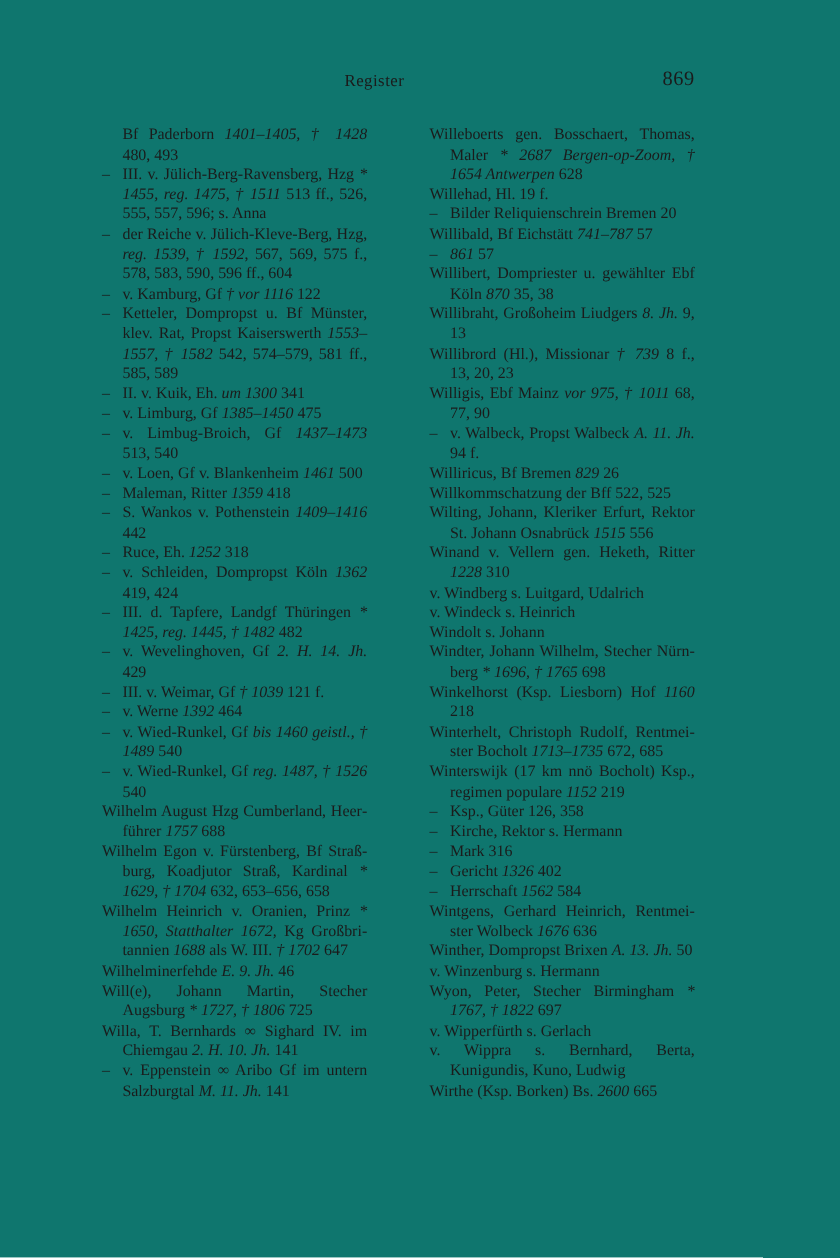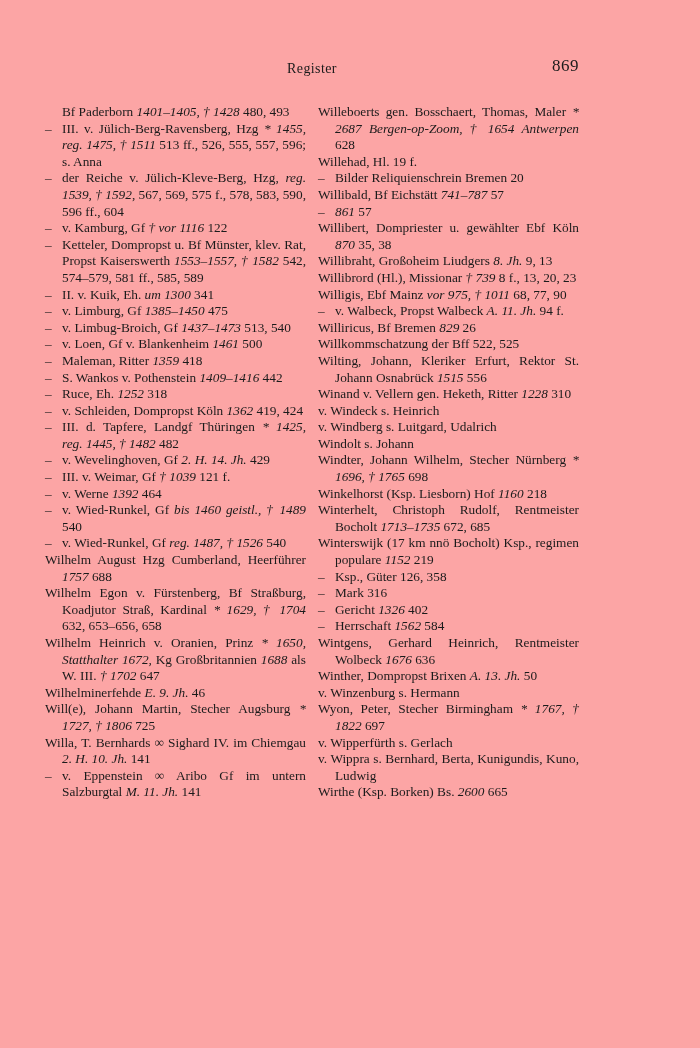--- a/index.html
+++ b/index.html
@@ -4,21 +4,21 @@
 <style>
   html, body {
     margin: 0;
     padding: 0;
     background: #ffffff;
   }
   .page {
     position: relative;
     width: 700px;
     height: 1048px;
-    background: #fca5a5;
+    background: #0f766e;
     color: #1b1b1b;
     font-family: "Liberation Serif", "DejaVu Serif", serif;
     overflow: hidden;
   }
   .running-head {
     position: absolute;
     left: 45px;
     top: 56px;
     width: 534px;
     height: 24px;
@@ -42,20 +42,21 @@
   .columns {
     position: absolute;
     left: 45px;
     top: 104px;
     width: 534px;
     display: flex;
     gap: 12px;
   }
   .col {
     width: 261px;
+    margin-left: 40px;
   }
   .entry {
     margin: 0;
     font-size: 13.3px;
     line-height: 16.6px;
     text-align: justify;
     padding-left: 17px;
     text-indent: -17px;
     hyphens: manual;
     -webkit-hyphens: manual;
@@ -117,28 +118,29 @@
         <p class="entry sub"><span class="dash">–</span><i>861</i><span> 57</span></p>
         <p class="entry main"><span>Willibert, Dompriester u. gewählter Ebf Köln </span><i>870</i><span> 35, 38</span></p>
         <p class="entry main"><span>Willibraht, Großoheim Liudgers </span><i>8. Jh.</i><span> 9, 13</span></p>
         <p class="entry main"><span>Willibrord (Hl.), Missionar </span><i>† 739</i><span> 8 f., 13, 20, 23</span></p>
         <p class="entry main"><span>Willigis, Ebf Mainz </span><i>vor 975, † 1011</i><span> 68, 77, 90</span></p>
         <p class="entry sub"><span class="dash">–</span><span>v. Walbeck, Propst Walbeck </span><i>A. 11. Jh.</i><span> 94 f.</span></p>
         <p class="entry main"><span>Williricus, Bf Bremen </span><i>829</i><span> 26</span></p>
         <p class="entry main"><span>Willkommschatzung der Bff 522, 525</span></p>
         <p class="entry main"><span>Wilting, Johann, Kleriker Erfurt, Rektor St. Johann Osnabrück </span><i>1515</i><span> 556</span></p>
         <p class="entry main"><span>Winand v. Vellern gen. Heketh, Ritter </span><i>1228</i><span> 310</span></p>
+        <p class="entry main"><span>v. Windberg s. Luitgard, Udalrich</span></p>
         <p class="entry main"><span>v. Windeck s. Heinrich</span></p>
-        <p class="entry main"><span>v. Windberg s. Luitgard, Udalrich</span></p>
         <p class="entry main"><span>Windolt s. Johann</span></p>
         <p class="entry main"><span>Windter, Johann Wilhelm, Stecher Nürn­berg </span><i>* 1696, † 1765</i><span> 698</span></p>
         <p class="entry main"><span>Winkelhorst (Ksp. Liesborn) Hof </span><i>1160</i><span> 218</span></p>
         <p class="entry main"><span>Winterhelt, Christoph Rudolf, Rentmei­ster Bocholt </span><i>1713–1735</i><span> 672, 685</span></p>
         <p class="entry main"><span>Winterswijk (17 km nnö Bocholt) Ksp., regimen populare </span><i>1152</i><span> 219</span></p>
         <p class="entry sub"><span class="dash">–</span><span>Ksp., Güter 126, 358</span></p>
+        <p class="entry sub"><span class="dash">–</span><span>Kirche, Rektor s. Hermann</span></p>
         <p class="entry sub"><span class="dash">–</span><span>Mark 316</span></p>
         <p class="entry sub"><span class="dash">–</span><span>Gericht </span><i>1326</i><span> 402</span></p>
         <p class="entry sub"><span class="dash">–</span><span>Herrschaft </span><i>1562</i><span> 584</span></p>
         <p class="entry main"><span>Wintgens, Gerhard Heinrich, Rentmei­ster Wolbeck </span><i>1676</i><span> 636</span></p>
         <p class="entry main"><span>Winther, Dompropst Brixen </span><i>A. 13. Jh.</i><span> 50</span></p>
         <p class="entry main"><span>v. Winzenburg s. Hermann</span></p>
         <p class="entry main"><span>Wyon, Peter, Stecher Birmingham </span><i>* 1767, † 1822</i><span> 697</span></p>
         <p class="entry main"><span>v. Wipperfürth s. Gerlach</span></p>
         <p class="entry main"><span>v. Wippra s. Bernhard, Berta, Kunigundis, Kuno, Ludwig</span></p>
         <p class="entry main"><span>Wirthe (Ksp. Borken) Bs. </span><i>2600</i><span> 665</span></p>

